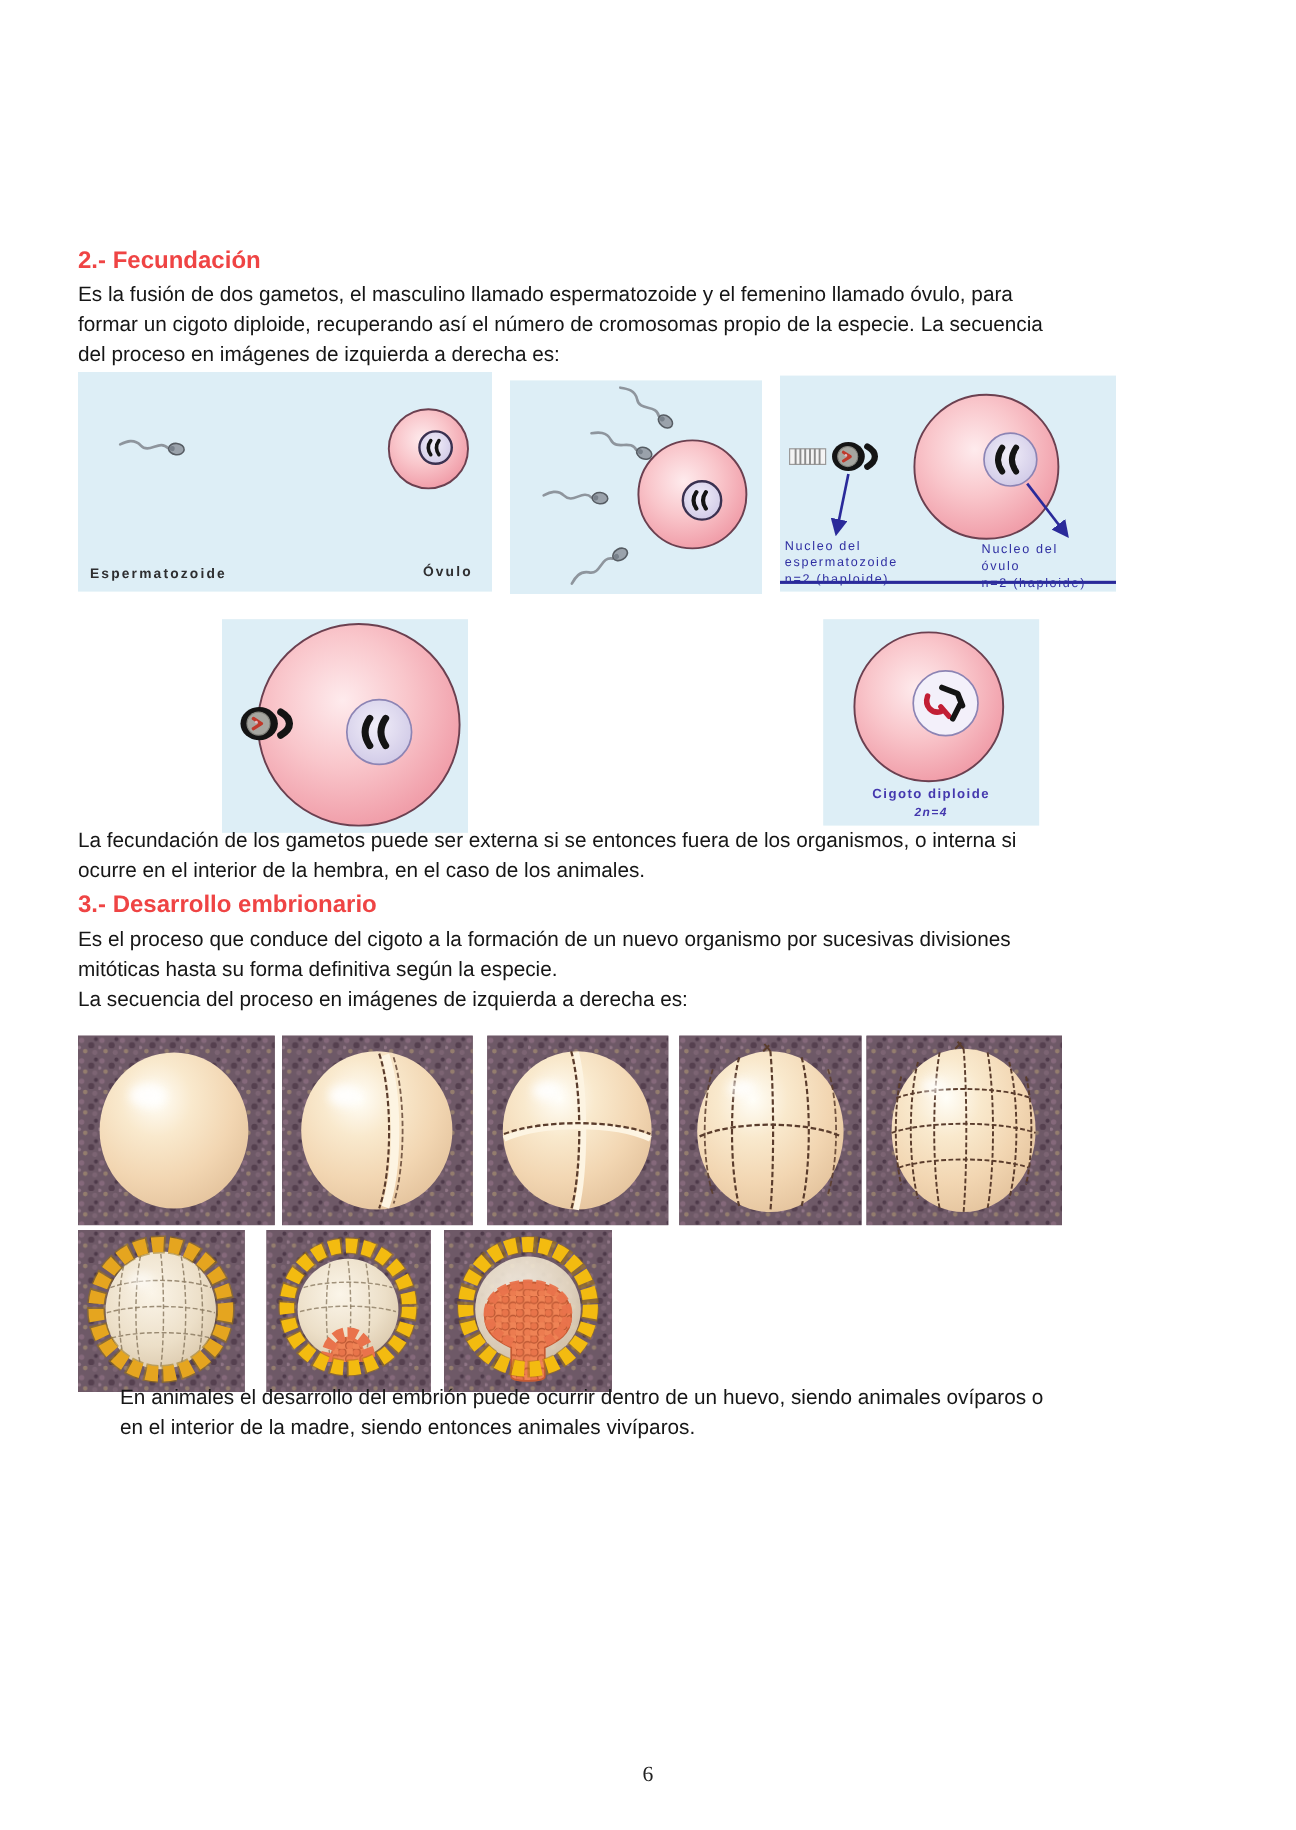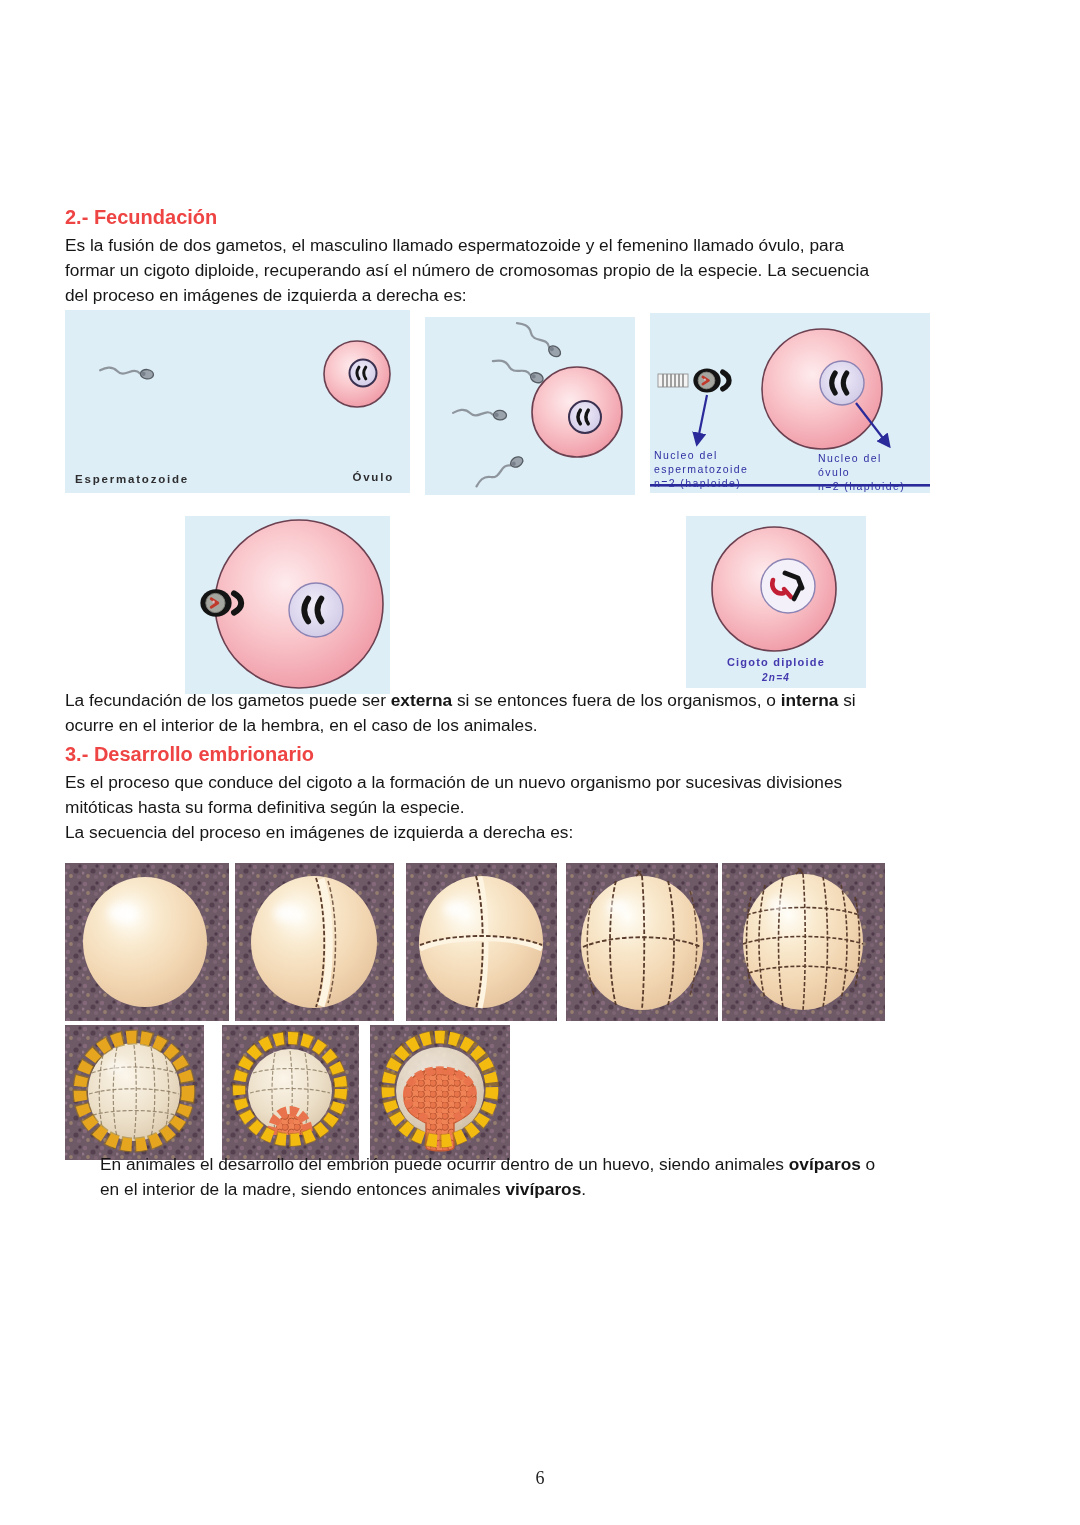--- a/index.html
+++ b/index.html
@@ -4,21 +4,21 @@
 <style>
   html,body{margin:0;padding:0;background:#9a9a9a;}
   .page{position:relative;width:1080px;height:1525px;background:#ffffff;margin:0 auto;
         font-family:"Liberation Sans",sans-serif;color:#161616;overflow:hidden;}
   .content{position:absolute;left:65px;top:0;width:935px;}
   h2.sec{font-size:20px;font-weight:bold;margin:0;line-height:24px;color:#ef4444;}
   #h2-fec{margin-top:205px;}
   #h3-des{margin-top:4px;}
   p.body{font-size:17.3px;line-height:25px;margin:0;}
   .ln{display:block;white-space:nowrap;}
-  .b{font-weight:bold;margin-top:44px;}
+  .b{font-weight:normal;margin-top:44px;}
   .figrow{position:relative;}
   .panel{position:absolute;background:#ddeef6;}
   .panel svg{position:absolute;left:0;top:0;}
   .mpanel{position:absolute;background:#6e5967;}
   .mpanel svg{position:absolute;left:0;top:0;}
   .figlabel{position:absolute;font-weight:bold;color:#2e2e30;font-size:11.5px;letter-spacing:1.8px;white-space:nowrap;}
   .bluelab{position:absolute;font-weight:normal;color:#2f2fa2;font-size:10.5px;letter-spacing:1.4px;
            line-height:14px;text-align:left;white-space:nowrap;}
   .purplelab{position:absolute;font-weight:bold;color:#4438ae;font-size:11px;letter-spacing:1.2px;
            text-align:center;white-space:nowrap;}

